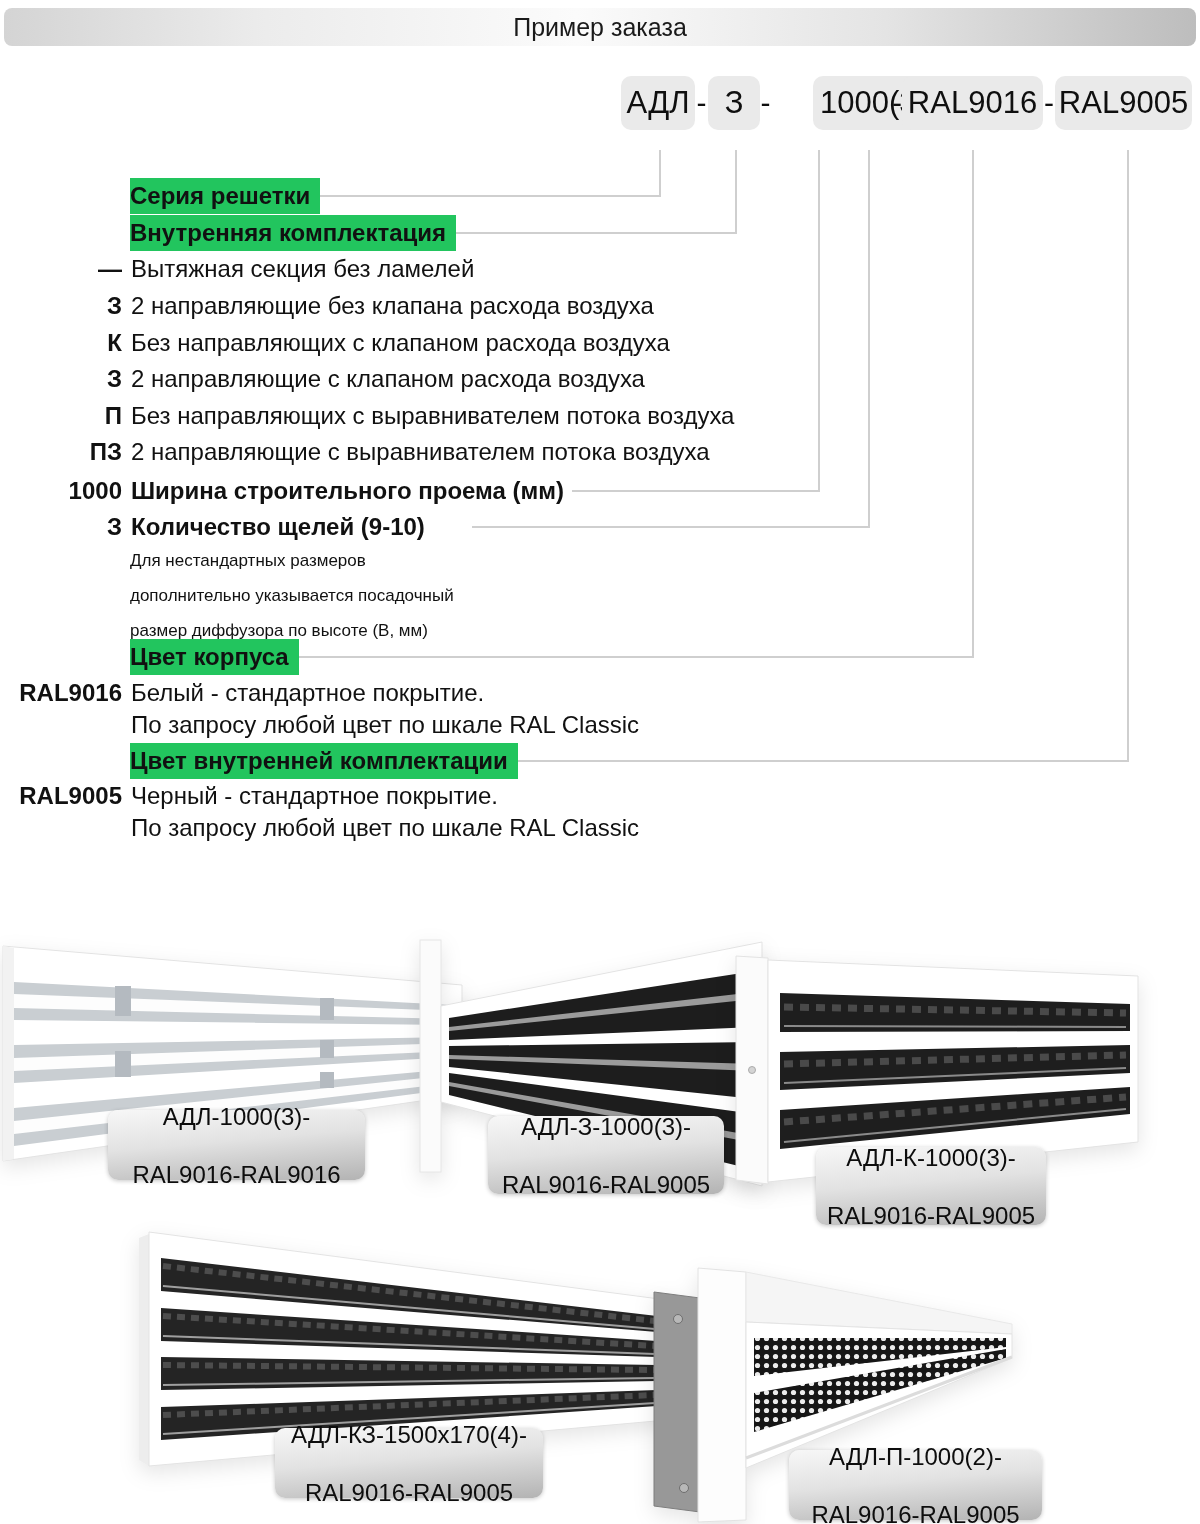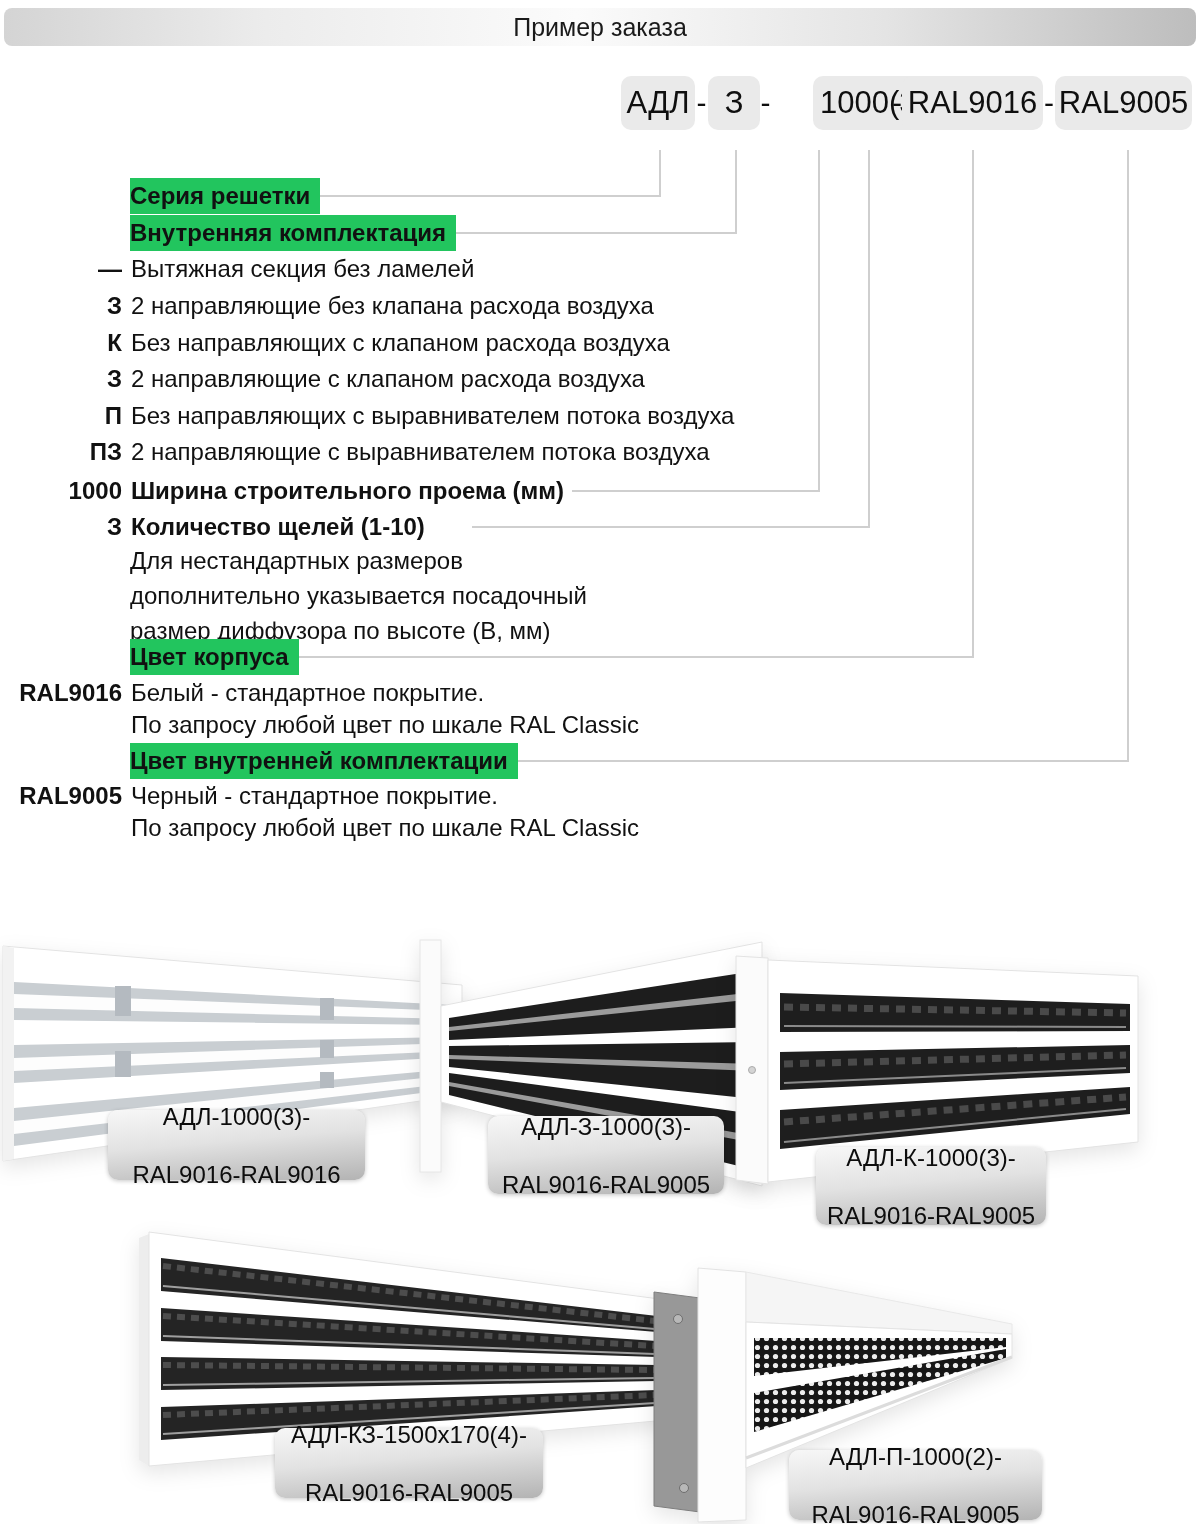--- a/index.html
+++ b/index.html
@@ -32,21 +32,21 @@
     position:absolute;left:130px;height:36px;line-height:36px;font-size:24px;font-weight:700;
     background:#22c55e;padding-right:10px;z-index:3;white-space:nowrap;
   }
   .lrow{position:absolute;left:0;height:36px;line-height:36px;font-size:24px;display:flex;white-space:nowrap;z-index:3;}
   .lrow .lkey{width:122px;text-align:right;font-weight:700;flex:none;}
   .lrow .ltext{margin-left:9px;}
   .lrow .ltext.bold{font-weight:700;text-align:center;}
   .lrow2{position:absolute;left:0;font-size:24px;line-height:32px;display:flex;white-space:nowrap;z-index:3;}
   .lrow2 .lkey{width:122px;text-align:right;font-weight:700;flex:none;}
   .lrow2 .ltext2{margin-left:9px;}
-  .lnote{position:absolute;left:130px;top:543px;font-size:24px;line-height:35px;z-index:3;white-space:nowrap;}
+  .lnote{position:absolute;left:130px;top:543px;font-size:17px;line-height:35px;z-index:3;white-space:nowrap;}
   
   .photo{position:absolute;z-index:1;}
   .photo svg{filter:drop-shadow(0 7px 10px rgba(0,0,0,0.10));}
   
   .plabel{
     position:absolute;border-radius:10px;
     background:linear-gradient(175deg,#f7f7f7 0%,#e2e2e2 45%,#b3b3b3 100%);
     box-shadow:0 1px 4px rgba(0,0,0,0.22);
     display:flex;flex-direction:column;align-items:center;justify-content:center;
     font-size:24px;line-height:31px;color:#0d0d0d;text-align:center;z-index:4;white-space:nowrap;gap:27px;
@@ -112,21 +112,21 @@
     <span class="lkey">ПЗ</span>
     <span class="ltext">2 направляющие с выравнивателем потока воздуха</span>
   </div>
 
   <div class="lrow" style="top:473px;">
     <span class="lkey">1000</span>
     <span class="ltext bold" style="background:#fff;padding-right:8px;">Ширина строительного проема (мм)</span>
   </div>
   <div class="lrow" style="top:509px;">
     <span class="lkey">З</span>
-    <span class="ltext bold" style="background:#fff;padding-right:8px;">Количество щелей (1-10)</span>
+    <span class="ltext bold" style="background:#fff;padding-right:8px;">Количество щелей (9-10)</span>
   </div>
 
   <div class="lnote">
     <div>Для нестандартных размеров</div>
     <div>дополнительно указывается посадочный</div>
     <div>размер диффузора по высоте (В, мм)</div>
   </div>
 
   <div class="lheader" style="top:639px;">Цвет корпуса</div>
   <div class="lrow2" style="top:677px;">

